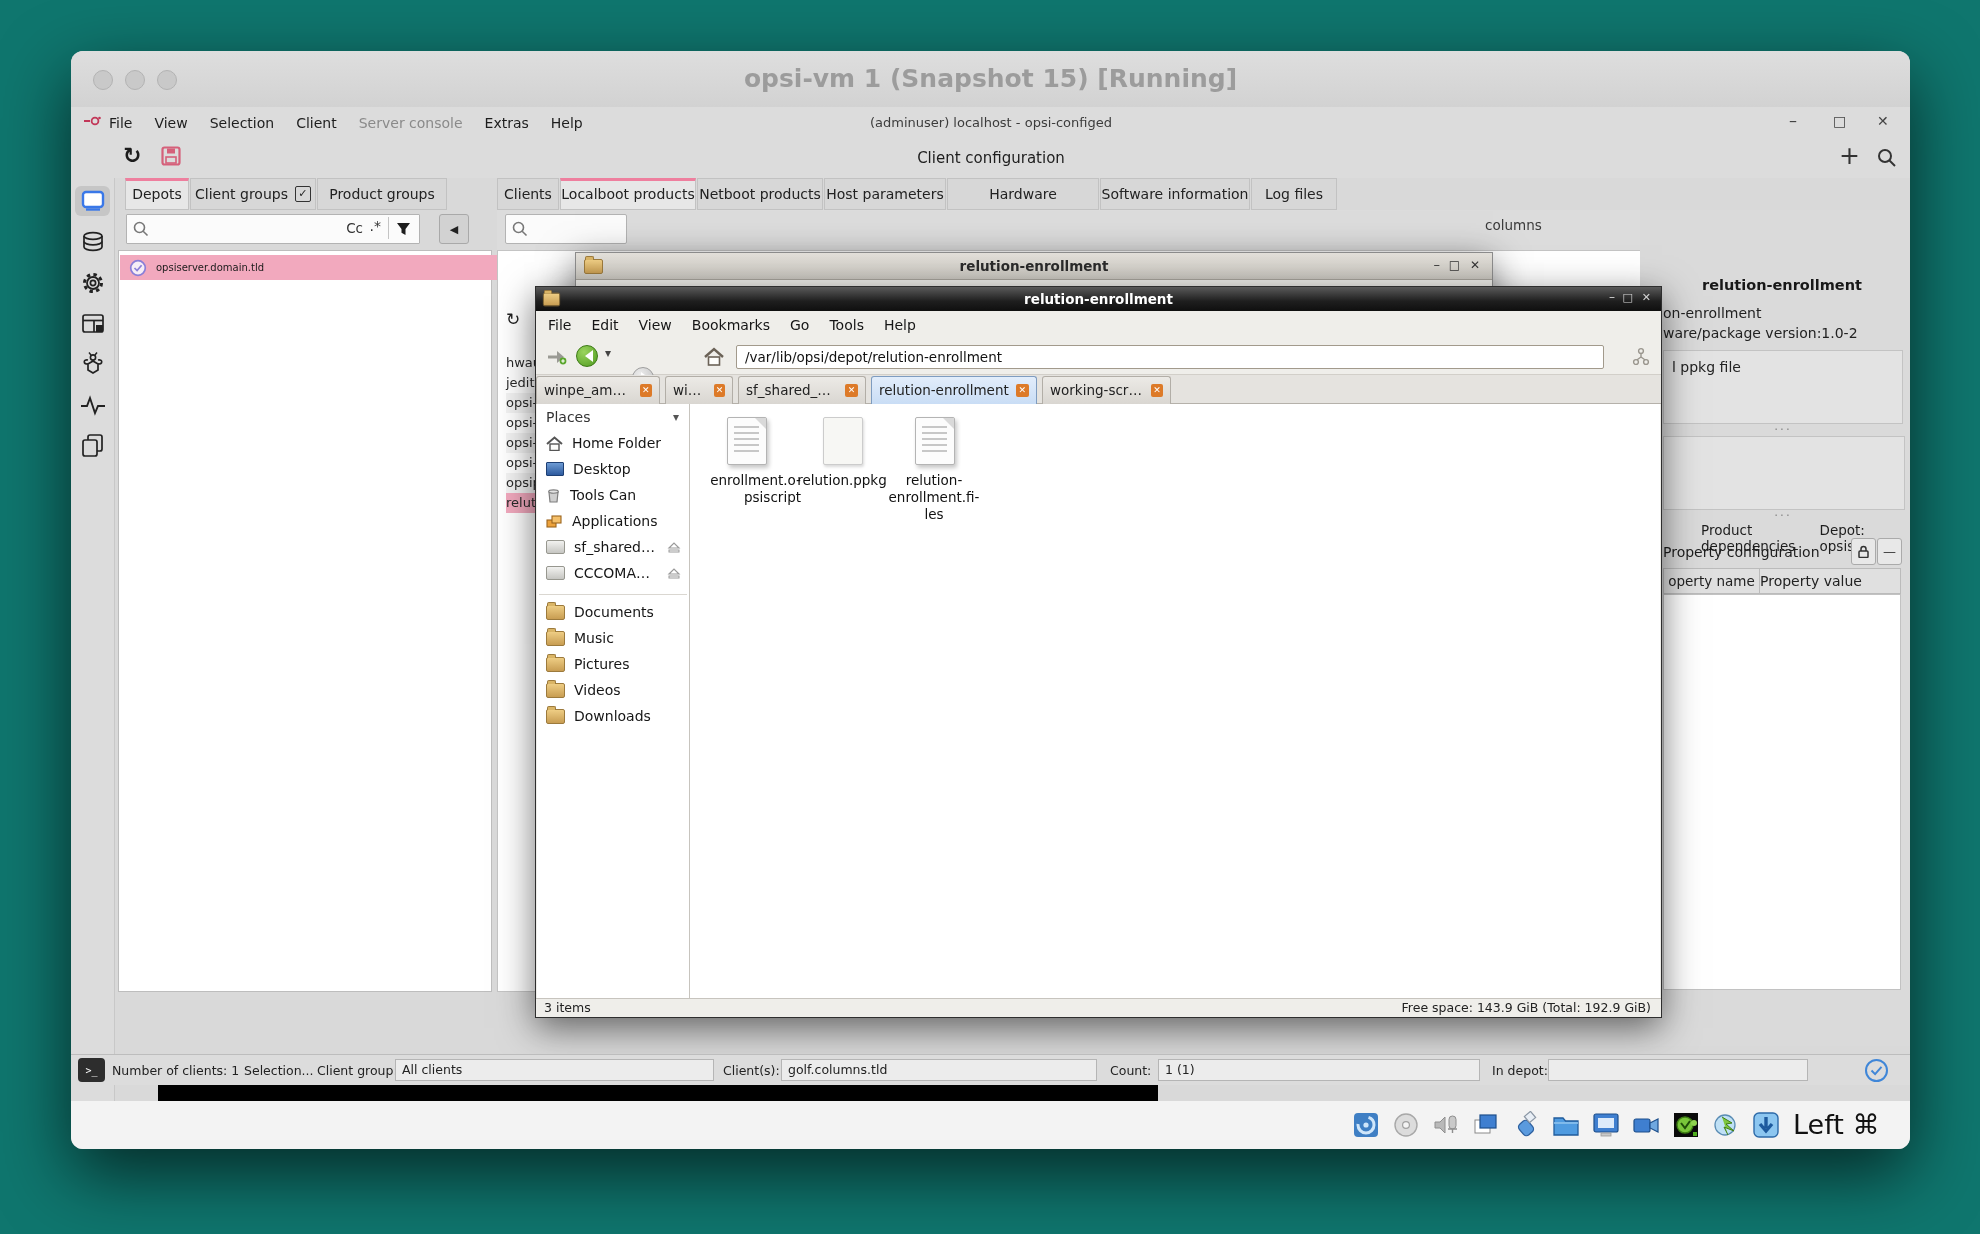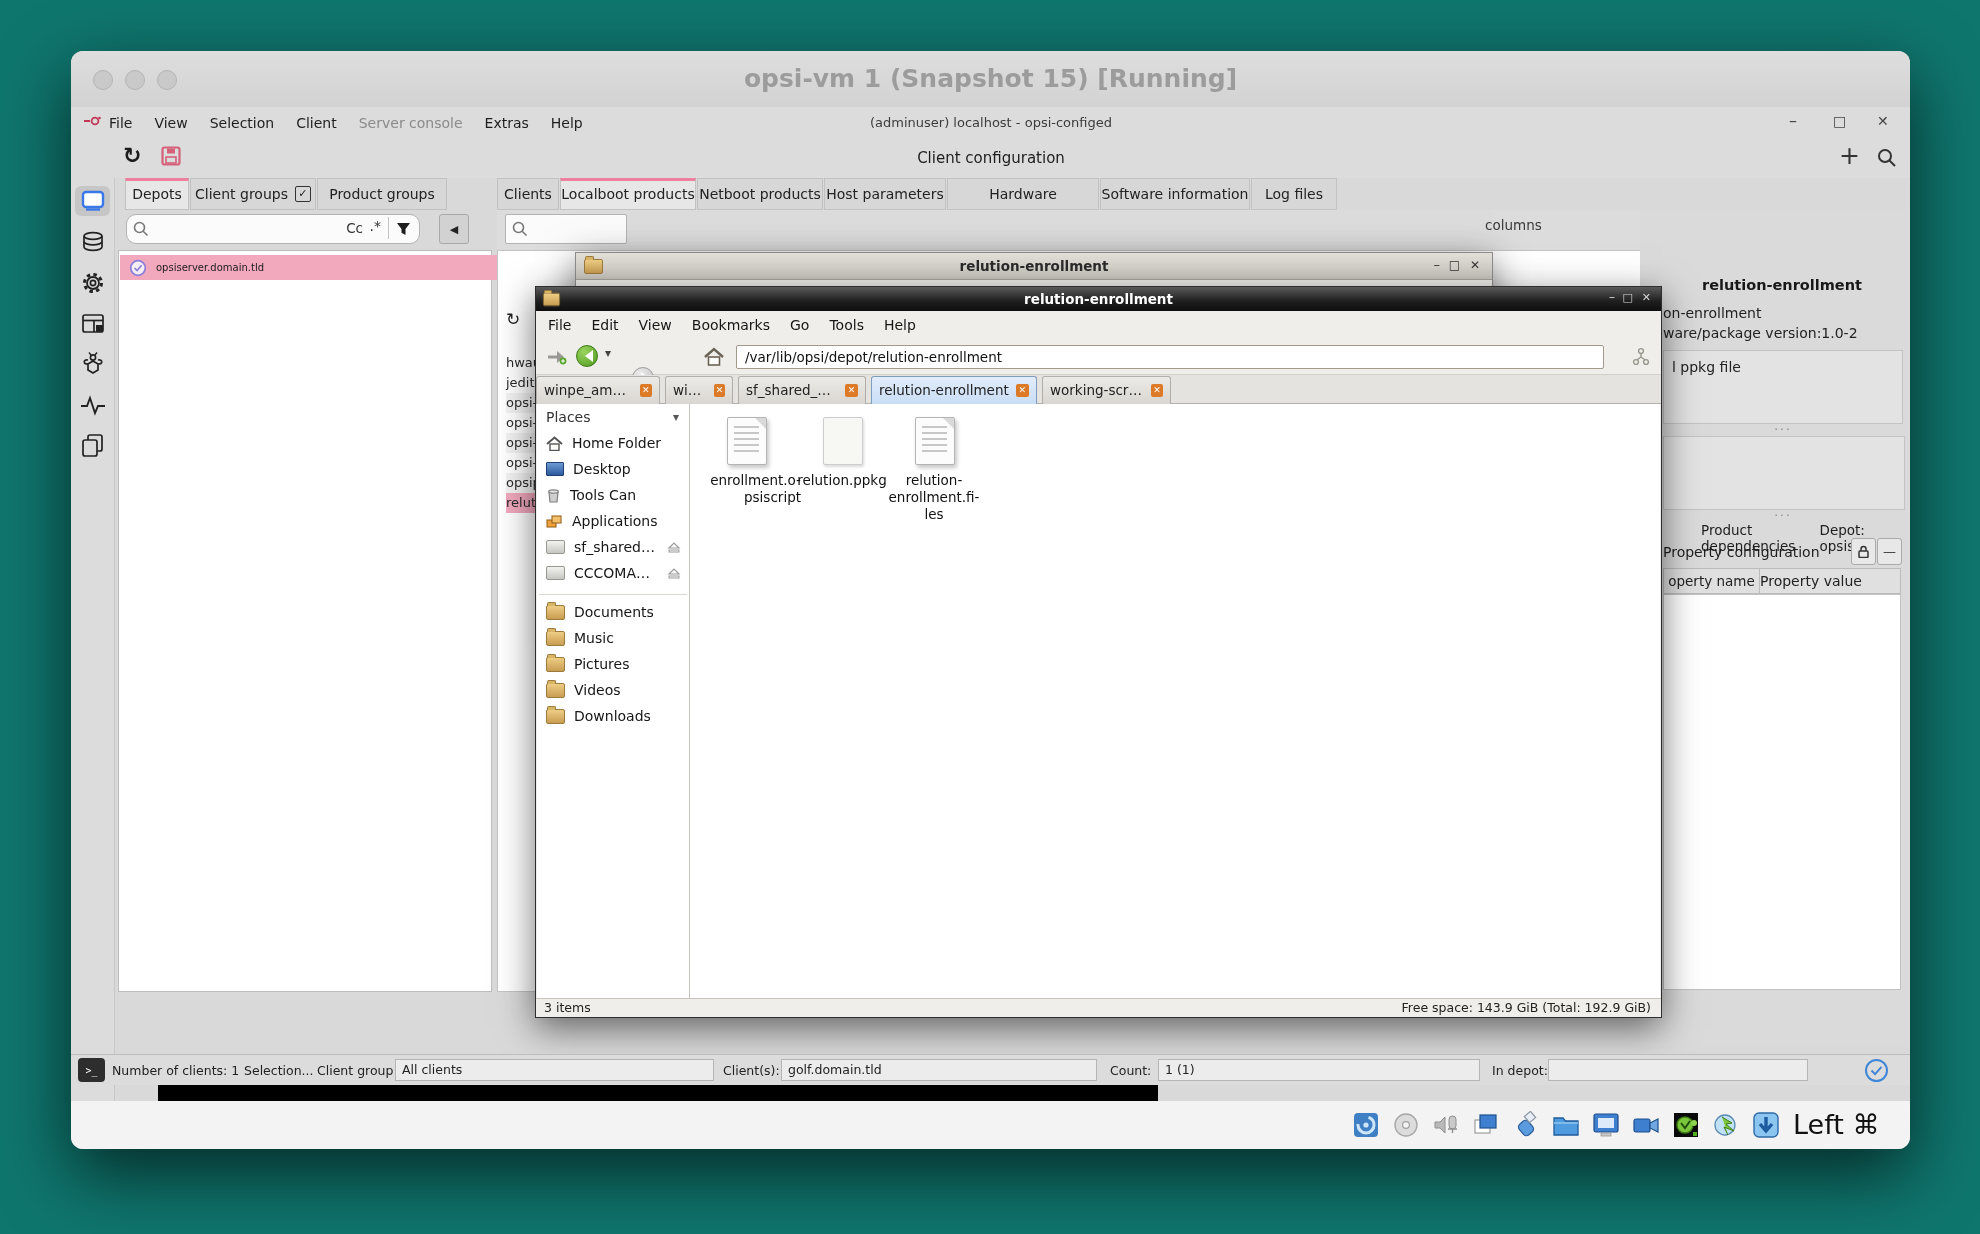--- a/index.html
+++ b/index.html
@@ -149,21 +149,21 @@
 
       <div class="a" style="left:44px;top:71px;width:377px;height:32px;">
         <div class="a tab active" style="left:10px;top:0;width:64px;">Depots</div>
         <div class="a tab flex" style="left:75px;top:0;width:126px;justify-content:center;gap:7px;background:#d7d7d7;">
           <span>Client groups</span>
           <span style="width:14px;height:14px;border:1.6px solid #333;border-radius:2px;font-size:11px;line-height:13px;text-align:center;">✓</span>
         </div>
         <div class="a tab" style="left:202px;top:0;width:130px;background:#d7d7d7;">Product groups</div>
       </div>
 
-      <div class="a" style="left:55px;top:107px;width:292px;height:28px;background:#fbfbfb;border:1px solid #b3b3b3;border-radius:10px;">
+      <div class="a" style="left:55px;top:107px;width:292px;height:28px;background:#fbfbfb;border:1px solid #b3b3b3;border-radius:1px;">
         <svg class="a" style="left:6px;top:6px;" width="16" height="16">
           <circle cx="6.5" cy="6.5" r="5" fill="none" stroke="#777" stroke-width="1.6"></circle>
           <line x1="10.2" y1="10.2" x2="14.5" y2="14.5" stroke="#777" stroke-width="1.6"></line>
         </svg>
         <span class="a" style="right:56px;top:5px;font-size:13.5px;color:#333;">Cc</span>
         <span class="a" style="right:38px;top:3px;font-size:14px;color:#333;">.*</span>
         <span class="a" style="right:30px;top:2px;width:1px;height:22px;background:#c4c4c4;"></span>
         <svg class="a" style="right:8px;top:7px;" width="15" height="14">
           <path d="M1 1 H14 L9.5 7 V13 L5.5 10.8 V7 Z" fill="#1d1d1d"></path>
         </svg>
@@ -427,21 +427,21 @@
         </div>
       </div>
 
       <div class="a" style="left:0;top:947px;width:1839px;height:31px;background:#dcdcdc;border-top:1px solid #bdbdbd;box-sizing:border-box;">
         <div class="a flex" style="left:7px;top:3px;width:27px;height:24px;background:#2d2d2d;border-radius:4px;justify-content:center;color:#fff;font-size:10px;font-family:'DejaVu Sans Mono',monospace;">&gt;_</div>
         <span class="a" style="left:41px;top:8px;font-size:12.5px;">Number of clients: 1</span>
         <span class="a" style="left:173px;top:8px;font-size:12.5px;">Selection...</span>
         <span class="a" style="left:246px;top:8px;font-size:12.5px;">Client group:</span>
         <div class="a fieldbox" style="left:324px;top:4px;width:319px;height:22px;">All clients</div>
         <span class="a" style="left:652px;top:8px;font-size:12.5px;">Client(s):</span>
-        <div class="a fieldbox" style="left:710px;top:4px;width:316px;height:22px;">golf.domain.tld</div>
+        <div class="a fieldbox" style="left:710px;top:4px;width:316px;height:22px;">golf.columns.tld</div>
         <span class="a" style="left:1039px;top:8px;font-size:12.5px;">Count:</span>
         <div class="a fieldbox" style="left:1087px;top:4px;width:322px;height:22px;">1 (1)</div>
         <span class="a" style="left:1421px;top:8px;font-size:12.5px;">In depot:</span>
         <div class="a fieldbox" style="left:1477px;top:4px;width:260px;height:22px;"></div>
         <svg class="a" style="left:1793px;top:3px;" width="25" height="25">
           <circle cx="12.5" cy="12.5" r="10.5" fill="none" stroke="#3f86d8" stroke-width="2"></circle>
           <path d="M7.5 12.5 l3.6 3.6 L17.5 8.8" stroke="#3f86d8" stroke-width="2" fill="none"></path>
         </svg>
       </div>
 

